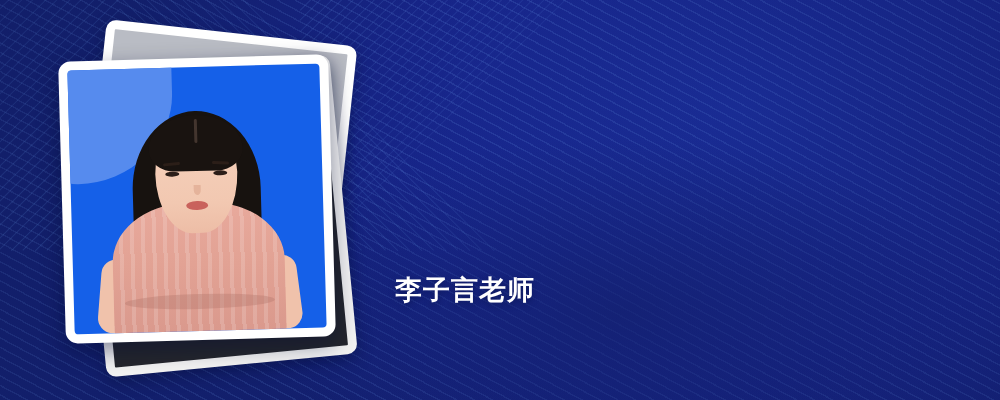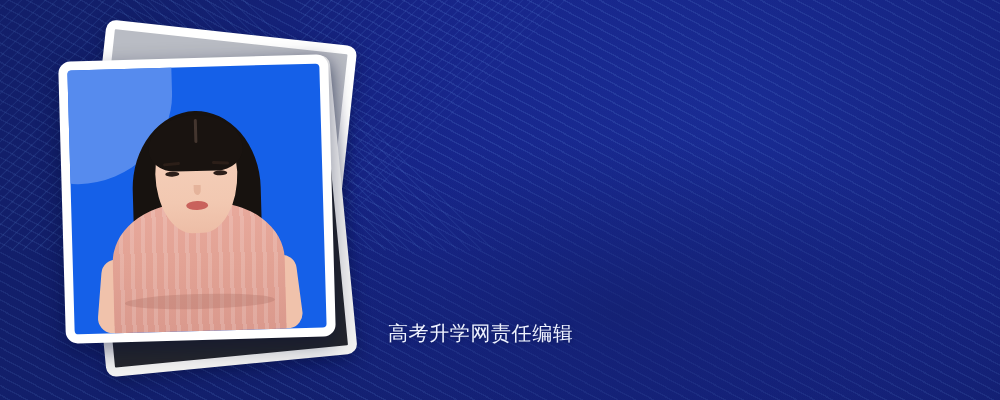--- a/index.html
+++ b/index.html
@@ -427,16 +427,16 @@
           <div class="p-eye l"></div>
           <div class="p-eye r"></div>
           <div class="p-nose"></div>
           <div class="p-lip"></div>
         </div>
       </div>
     </div>
   </div>
 
   <div class="text-col">
-    <div class="byline-sub">高考升学网责任编辑</div>
+    <div class="byline">李子言老师</div>
   </div>
 
 </div>
 
 </body></html>

